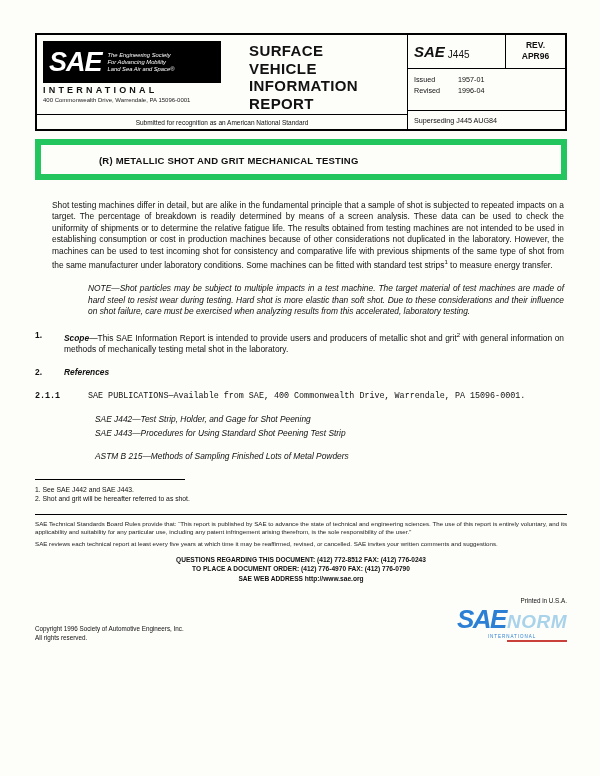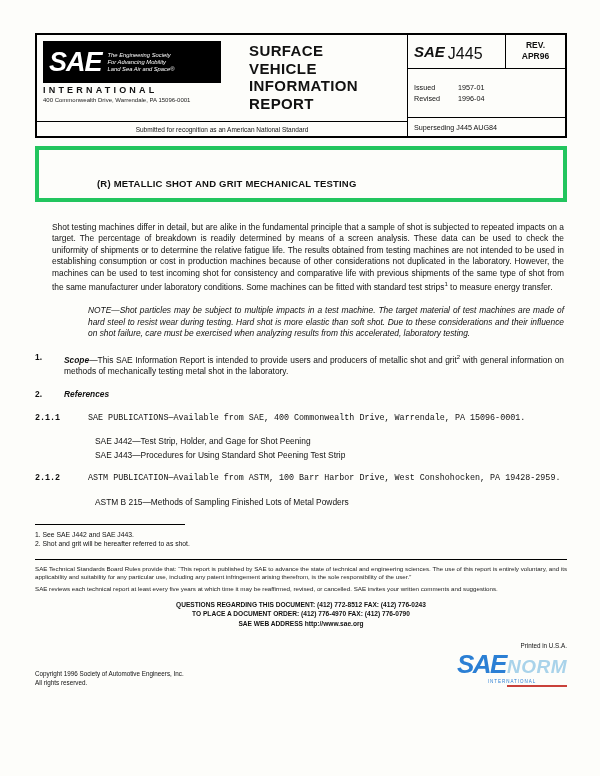--- a/index.html
+++ b/index.html
@@ -20,41 +20,41 @@
   .intl { font-weight:bold; font-size:9px; letter-spacing:3.2px; margin-top:2px; white-space:nowrap; }
   .addr { font-size:6px; margin-top:2px; color:#222; }
   .doc-type { flex:1; font-size:15px; font-weight:bold; line-height:17.5px;
               letter-spacing:.4px; padding:1px 0 0 28px; }
   .ansi { border-top:1px solid #000; text-align:center; font-size:6.5px; padding:4px 0 3px; }
 
   .header-right { width:158px; border-left:1px solid #000; display:flex; flex-direction:column; font-size:7px; }
   .hr-row1 { display:flex; height:33px; }
   .hr-num { flex:1; display:flex; align-items:center; padding-left:6px; gap:3px; }
   .sae-small { font-size:15px; font-weight:bold; font-style:italic; line-height:1; }
-  .doc-num { font-size:16px; padding-top:5px; }
+  .doc-num { font-size:10px; padding-top:5px; }
   .hr-rev { width:60px; border-left:1px solid #000; text-align:center;
             font-weight:bold; font-size:8.5px; padding-top:5px; line-height:11px; }
-  .hr-row2 { border-top:1px solid #000; padding:13px 6px; line-height:11px; flex:1; font-size:7.2px; }
+  .hr-row2 { border-top:1px solid #000; padding:5px 6px; line-height:11px; flex:1; font-size:7.2px; }
   .hr-row2 .lbl { display:inline-block; width:44px; }
   .hr-row3 { border-top:1px solid #000; padding:5px 6px 4px; font-size:7.2px; }
 
   
-  .title-box { border:4px solid #22c55e; margin-top:8px; height:56px;
-               padding:28px 0 0 58px; font-size:9.5px; font-weight:bold; letter-spacing:.2px; }
+  .title-box { border:6px solid #22c55e; margin-top:8px; height:41px;
+               padding:10px 0 0 58px; font-size:9.5px; font-weight:bold; letter-spacing:.2px; }
 
   
   .body { margin-top:20px; font-size:8.4px; line-height:11.4px; text-align:justify; }
   .p-ind { margin:0 3px 12px 17px; }
   .note-p { margin:0 3px 12px 53px;font-style:italic; }
   .sec { position:relative; margin:0 3px 12px 29px; }
   .sec .num { position:absolute; left:-29px; font-weight:bold; }
   .sec3 { position:relative; margin:0 3px 12px 53px;font-family:Liberation Mono, monospace; }
   .sec3 .num { position:absolute; left:-53px; font-weight:bold; }
   .reflist { margin:0 3px 12px 60px; }
-  .refline { margin-bottom:2px; }
+  .refline { margin-bottom:2px;font-style:italic; }
   .bi { font-weight:bold; }
   .sup { font-size:6px; vertical-align:4px; }
 
   
   .fn-sep { width:150px; border-top:1px solid #000; margin:16px 0 5px; }
   .fn { font-size:6.8px; line-height:9.5px; }
 
   
   .footer { margin-top:10px; border-top:1px solid #000; padding-top:5px; }
   .legal { font-size:6.2px; line-height:8px; text-align:justify; margin-bottom:4px; color:#222; }
@@ -134,21 +134,20 @@
     <p class="sec"><span class="num">2.</span><span class="bi"><i>References</i></span></p>
 
 
     <p class="sec3"><span class="num">2.1.1</span><span>SAE PUBLICATIONS</span><span>—Available from SAE, 400 Commonwealth Drive, Warrendale, PA 15096-0001.</span></p>
 
     <div class="reflist">
       <div class="refline">SAE J442—Test Strip, Holder, and Gage for Shot Peening</div>
       <div class="refline">SAE J443—Procedures for Using Standard Shot Peening Test Strip</div>
     </div>
 
-    <p class="sec3"><span class="num">2.1.2</span><span>ASTM PUBLICATION</span><span>—Available from ASTM, 100 Barr Harbor Drive, West Conshohocken, PA 19428-2959.</span></p>
 
     <div class="reflist">
       <div class="refline">ASTM B 215—Methods of Sampling Finished Lots of Metal Powders</div>
     </div>
   </div>
 
   <div class="fn-sep"></div>
   <div class="fn">1.  See SAE J442 and SAE J443.</div>
   <div class="fn">2.  Shot and grit will be hereafter referred to as shot.</div>
 

